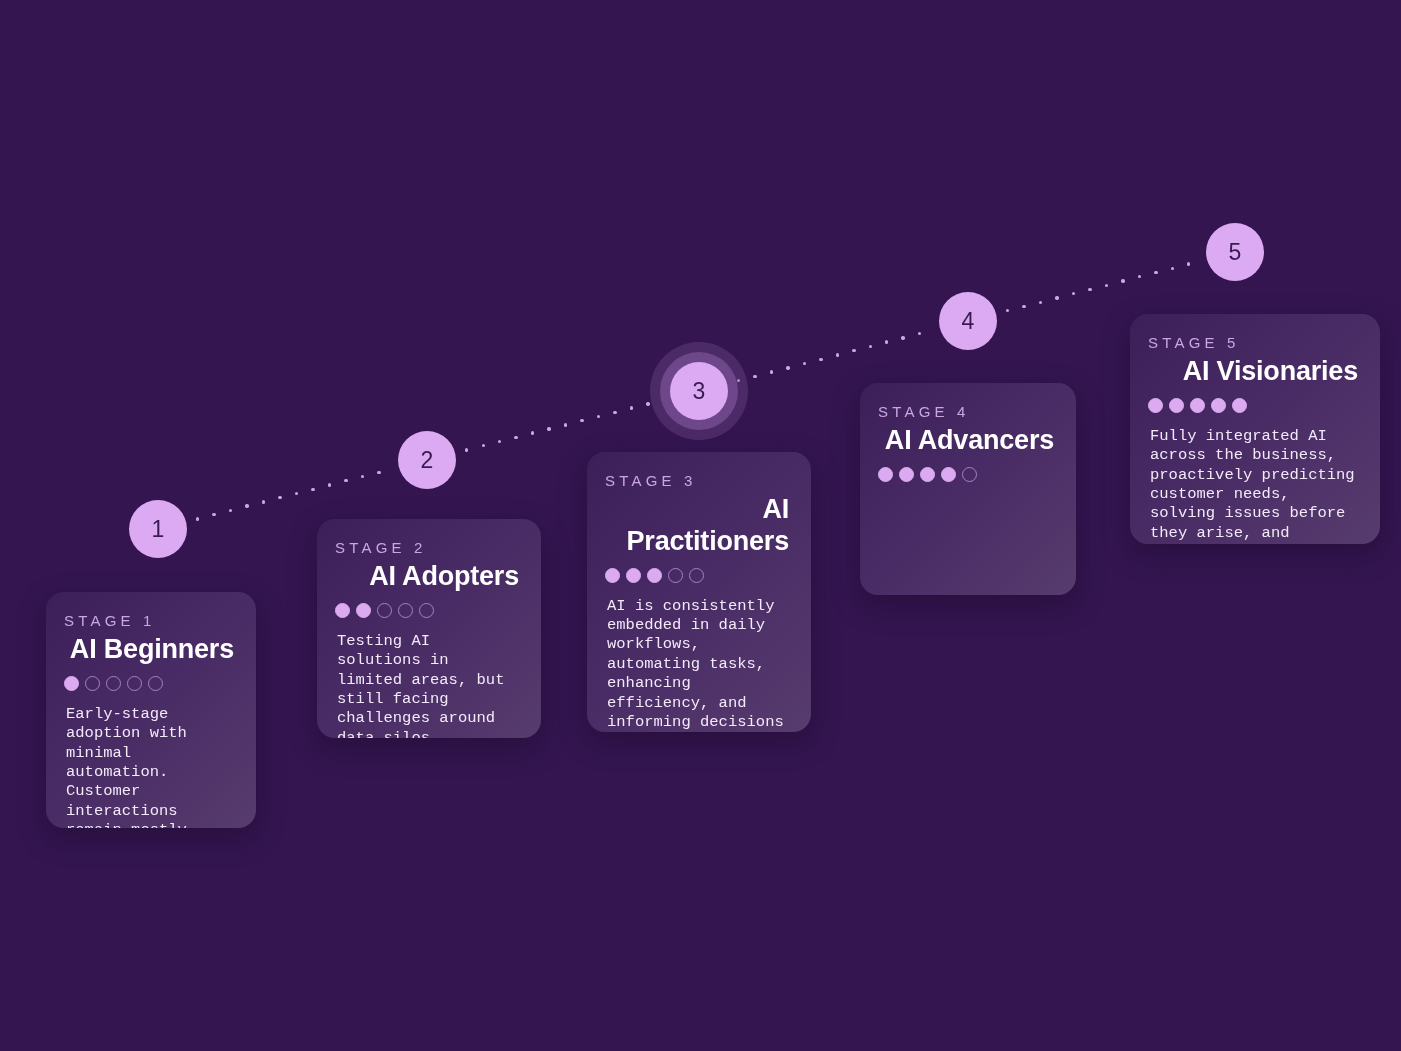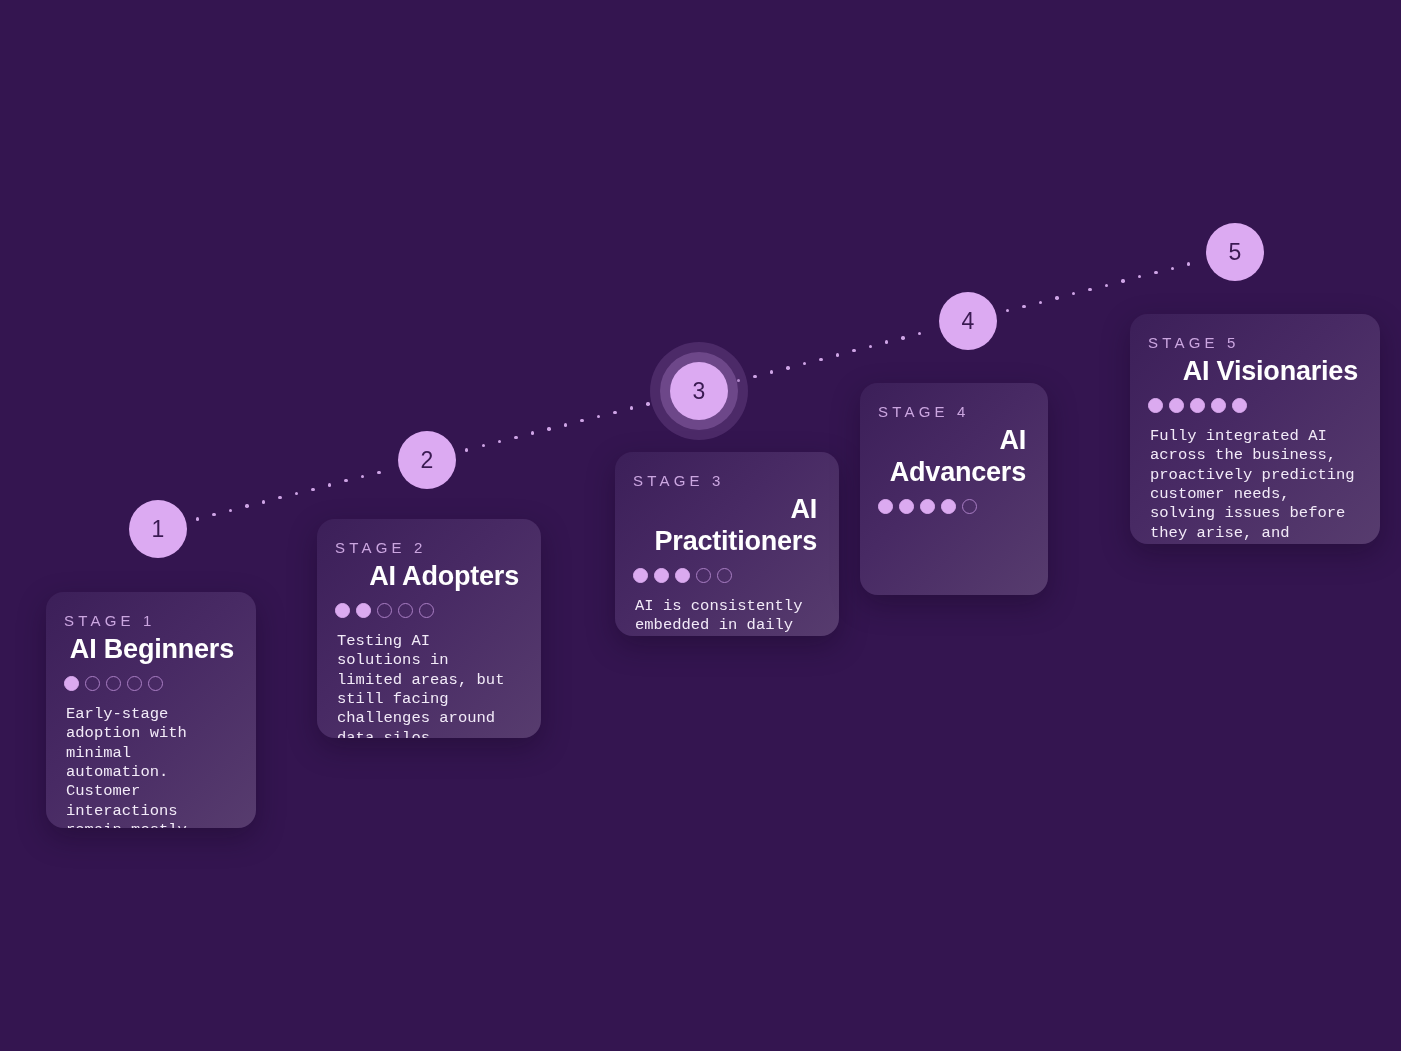--- a/index.html
+++ b/index.html
@@ -198,33 +198,33 @@
         <div class="card-title">AI Adopters</div>
         <div class="dot-row">
           <span class="lvl-dot filled"></span>
           <span class="lvl-dot filled"></span>
           <span class="lvl-dot empty"></span>
           <span class="lvl-dot empty"></span>
           <span class="lvl-dot empty"></span>
         </div>
         <p class="card-body">Testing AI solutions in limited areas, but still facing challenges around data silos, integration, and scalability.</p>
       </div>
-      <div class="card" style="left: 615px; top: 452px; width: 224px; height: 184px;">
+      <div class="card" style="left: 587px; top: 452px; width: 224px; height: 280px;">
         <div class="card-stage-label">STAGE 3</div>
         <div class="card-title">AI Practitioners</div>
         <div class="dot-row">
           <span class="lvl-dot filled"></span>
           <span class="lvl-dot filled"></span>
           <span class="lvl-dot filled"></span>
           <span class="lvl-dot empty"></span>
           <span class="lvl-dot empty"></span>
         </div>
         <p class="card-body">AI is consistently embedded in daily workflows, automating tasks, enhancing efficiency, and informing decisions with real-time insights.</p>
       </div>
-      <div class="card" style="left: 860px; top: 383px; width: 188px; height: 212px;">
+      <div class="card" style="left: 860px; top: 383px; width: 216px; height: 212px;">
         <div class="card-stage-label">STAGE 4</div>
         <div class="card-title">AI Advancers</div>
         <div class="dot-row">
           <span class="lvl-dot filled"></span>
           <span class="lvl-dot filled"></span>
           <span class="lvl-dot filled"></span>
           <span class="lvl-dot filled"></span>
           <span class="lvl-dot empty"></span>
         </div>
       </div>

